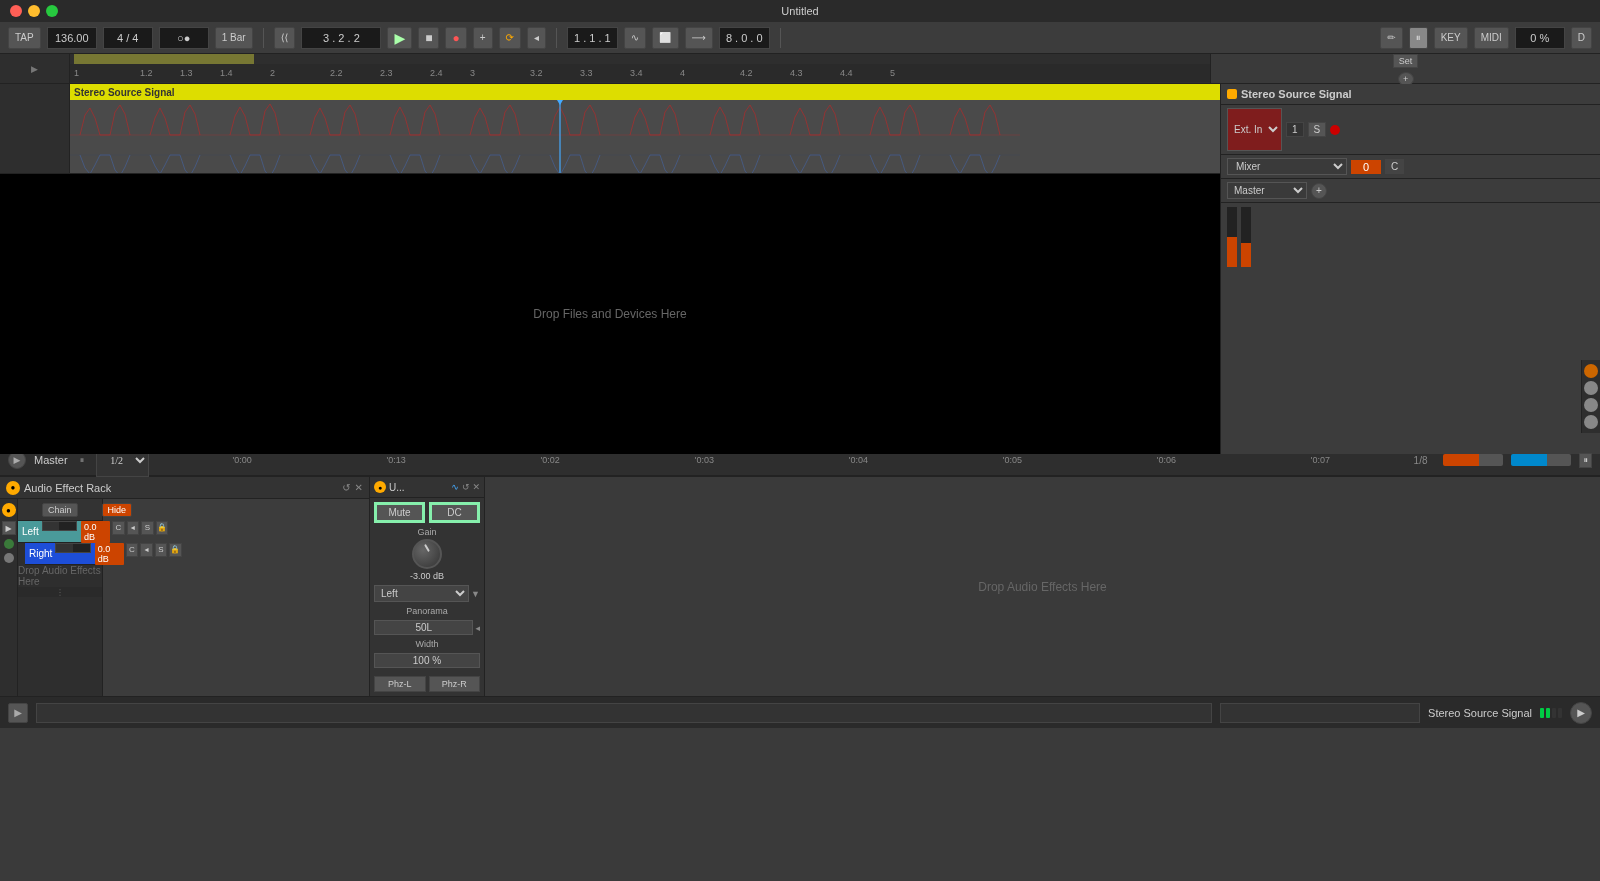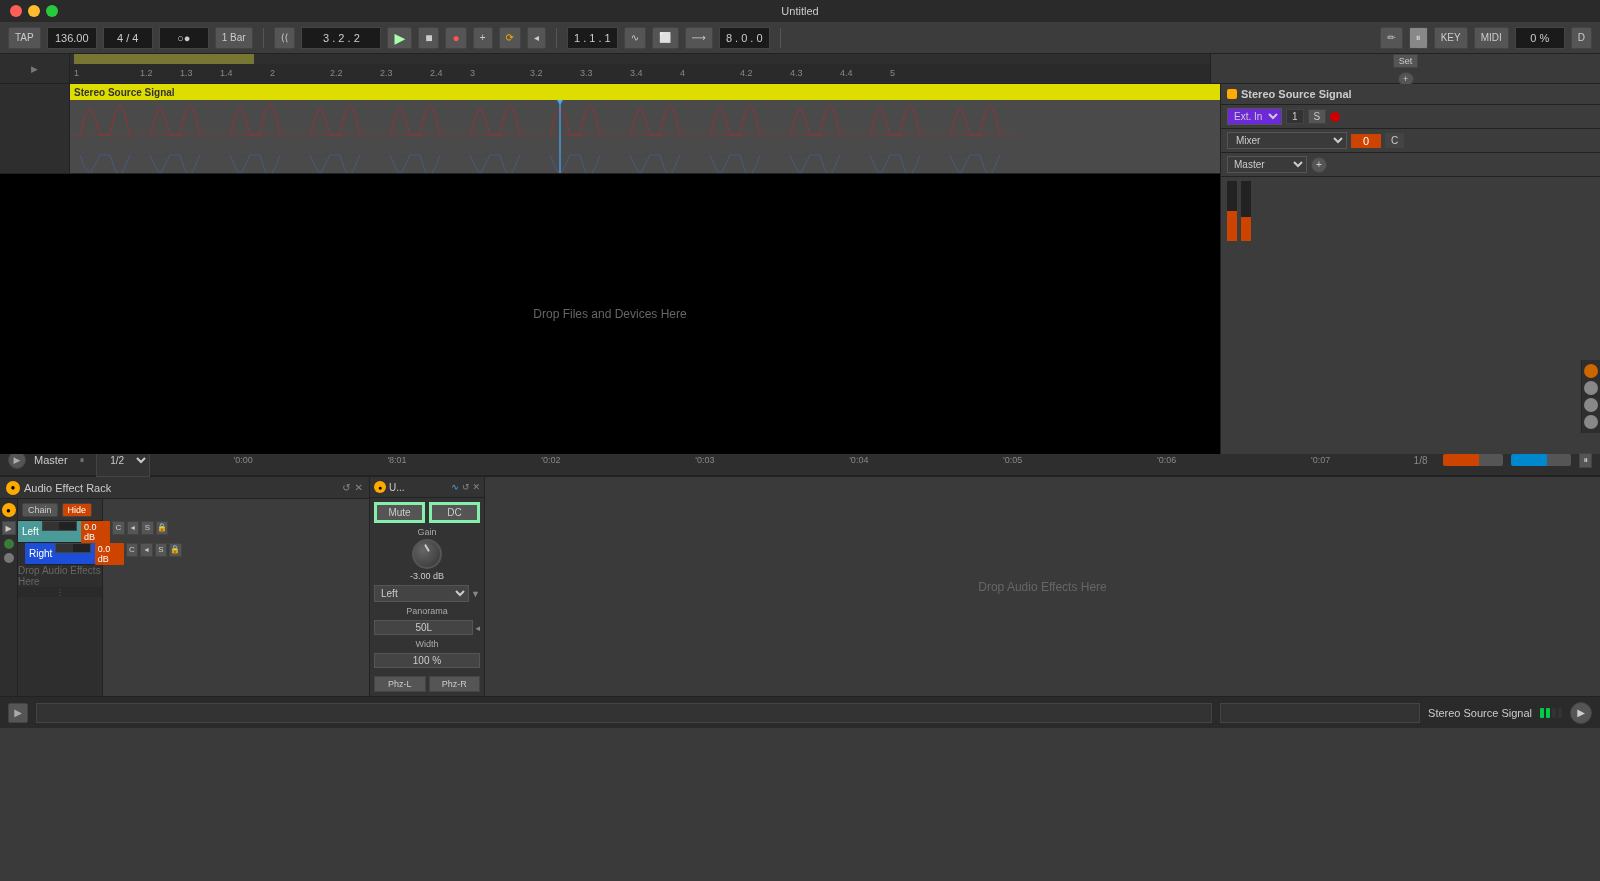--- a/index.html
+++ b/index.html
@@ -195,20 +195,21 @@
     }
 
     .chain-btn {
       background: #555;
       border: 1px solid #444;
       color: #ccc;
       padding: 1px 5px;
       font-size: 9px;
       cursor: pointer;
       border-radius: 2px;
+      margin-left: 20px;
     }
 
     .chain-btn.hide { background: #cc4400; color: #fff; }
 
     .chain-item {
       display: flex;
       align-items: center;
       height: 22px;
       padding: 0 4px;
       gap: 3px;
@@ -483,25 +484,25 @@
     .mixer-select, .speaker-select {
       background: #3a3a3a;
       border: 1px solid #555;
       color: #ccc;
       font-size: 10px;
       padding: 1px 4px;
       width: 120px;
     }
 
     .small-select {
-      background: #6d28d9;
+      background: #7f1d1d;
       border: 1px solid #555;
       color: #ccc;
       font-size: 10px;
-      padding: 1px 2px;
+      padding: 14px 2px;
     }
 
     .s-btn {
       background: #555;
       border: 1px solid #444;
       color: #ccc;
       padding: 1px 5px;
       font-size: 10px;
       cursor: pointer;
     }
@@ -738,27 +739,27 @@
 
       <div style="flex:1;"></div>
     </div>
   </div>
 </div>
 
 <div class="mini-timeline">
   <button style="background:#555;border:1px solid #444;color:#aaa;font-size:9px;padding:1px 4px;border-radius:50%;width:18px;height:18px;cursor:pointer;display:flex;align-items:center;justify-content:center;">▶</button>
   <span style="font-size:11px;color:#ccc;">Master</span>
   <span style="color:#888;font-size:9px;margin-left:4px;">⏸</span>
-  <select style="background:#333;border:1px solid #444;color:#ccc;font-size:10px;padding:9px;margin-left:4px;">
+  <select style="background:#333;border:1px solid #444;color:#ccc;font-size:10px;padding:9px;margin-left:4px;font-family:Liberation Serif, serif;">
     <option>1/2</option>
   </select>
 
   <div style="flex:1;display:flex;align-items:center;justify-content:space-around;padding:0 8px;">
     <span style="font-size:9px;color:#888;">'0:00</span>
-    <span style="font-size:9px;color:#888;">'8:01</span>
+    <span style="font-size:9px;color:#888;">'0:13</span>
     <span style="font-size:9px;color:#888;">'0:02</span>
     <span style="font-size:9px;color:#888;">'0:03</span>
     <span style="font-size:9px;color:#888;">'0:04</span>
     <span style="font-size:9px;color:#888;">'0:05</span>
     <span style="font-size:9px;color:#888;">'0:06</span>
     <span style="font-size:9px;color:#888;">'0:07</span>
   </div>
 
   <span style="font-size:10px;color:#888;margin-right:8px;">1/8</span>
 

